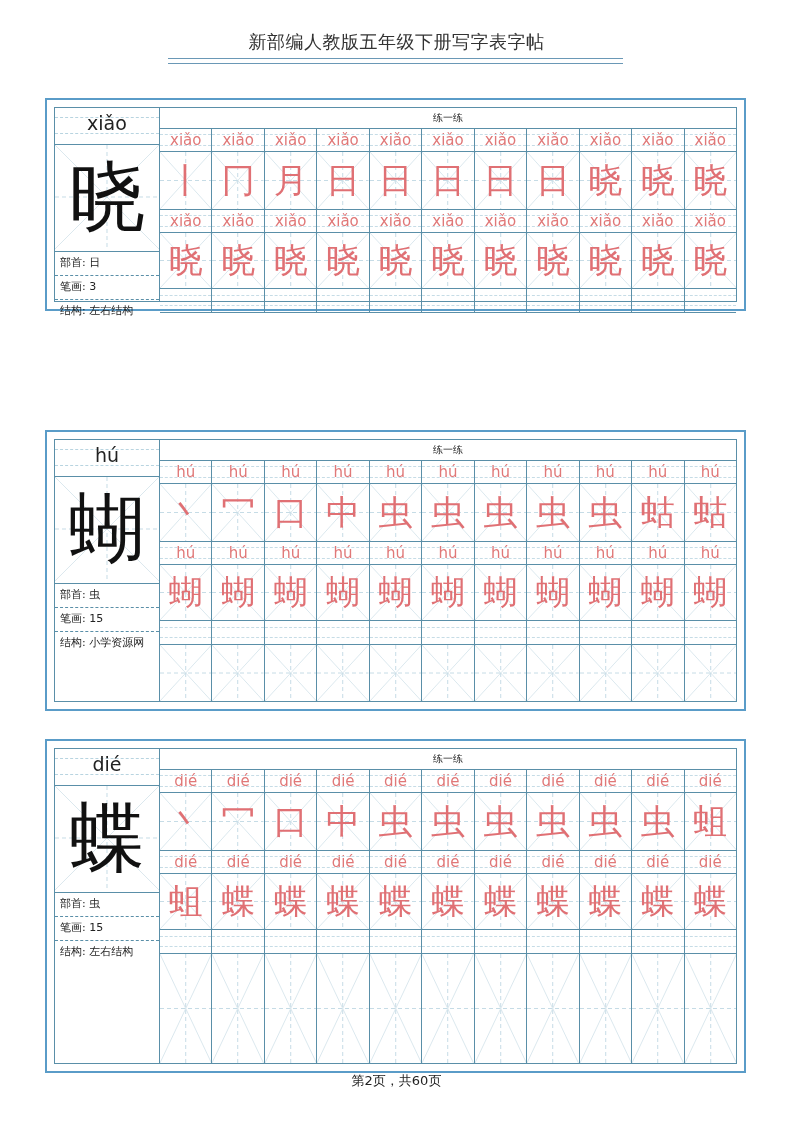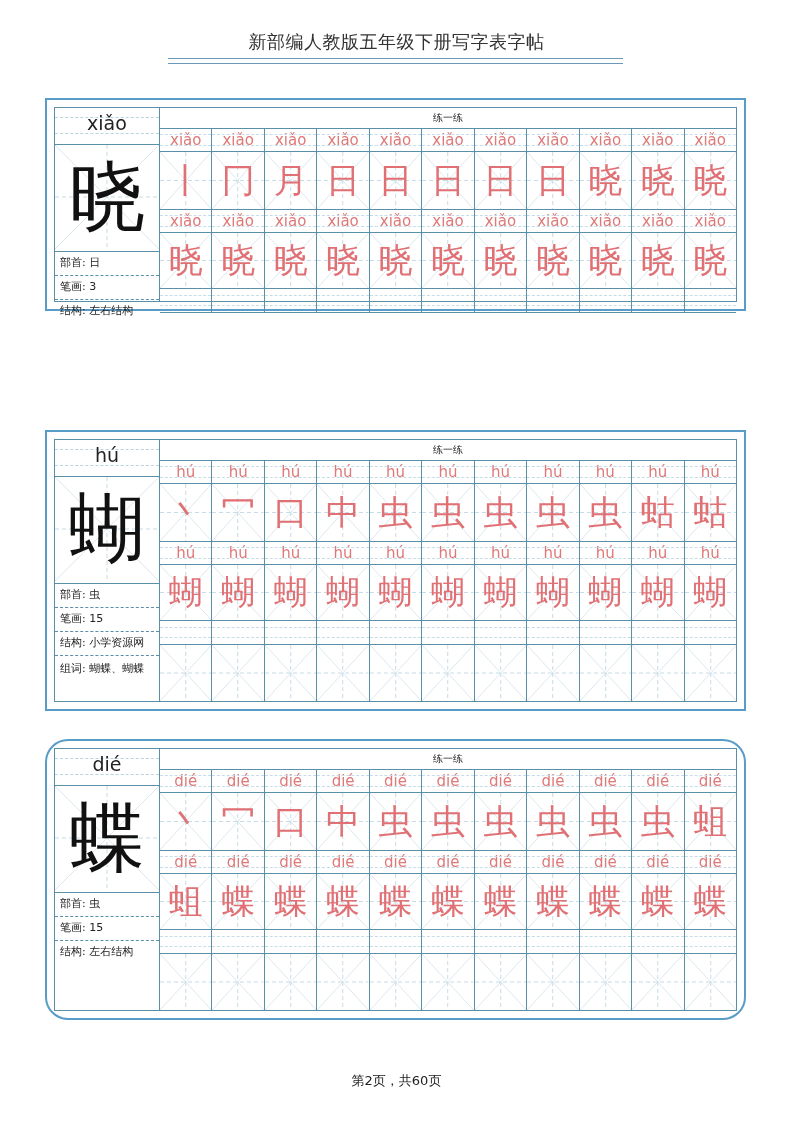--- a/index.html
+++ b/index.html
@@ -458,24 +458,20 @@
               <line x1="0" y1="0" x2="100" y2="100" stroke="#d2e2ea" stroke-width="0.8" vector-effect="non-scaling-stroke"></line>
               <line x1="100" y1="0" x2="0" y2="100" stroke="#d2e2ea" stroke-width="0.8" vector-effect="non-scaling-stroke"></line>
               <line x1="50" y1="0" x2="50" y2="100" stroke="#c6dce6" stroke-dasharray="4 3" vector-effect="non-scaling-stroke"></line>
               <line x1="0" y1="50" x2="100" y2="50" stroke="#c6dce6" stroke-dasharray="4 3" vector-effect="non-scaling-stroke"></line>
             </svg>
         <div class="big-char">蝴</div>
       </div>
       <div class="info" style="top:143px;height:24px">部首: 虫</div>
       <div class="info dash" style="top:167px;height:24px">笔画: 15</div>
       <div class="info dash" style="top:191px;height:24px">结构: 小学资源网</div>
-      <div class="info dash words" style="top:215px;bottom:0">
-        <div>组词: 蝴蝶、蝴蝶</div>
-        <div></div>
-      </div>
     </div>
     <div class="right">
       <div class="practice-hdr">练一练</div>
       <div class="row py-row" style="top:21px;height:22px">
             <div class="cell py-cell"><div class="gl" style="top:5px"></div><div class="gl" style="top:16px"></div><span>hú</span></div>
             <div class="cell py-cell"><div class="gl" style="top:5px"></div><div class="gl" style="top:16px"></div><span>hú</span></div>
             <div class="cell py-cell"><div class="gl" style="top:5px"></div><div class="gl" style="top:16px"></div><span>hú</span></div>
             <div class="cell py-cell"><div class="gl" style="top:5px"></div><div class="gl" style="top:16px"></div><span>hú</span></div>
             <div class="cell py-cell"><div class="gl" style="top:5px"></div><div class="gl" style="top:16px"></div><span>hú</span></div>
             <div class="cell py-cell"><div class="gl" style="top:5px"></div><div class="gl" style="top:16px"></div><span>hú</span></div>
@@ -832,21 +828,21 @@
                 <line x1="0" y1="0" x2="100" y2="100" stroke="#d2e2ea" stroke-width="0.8" vector-effect="non-scaling-stroke"></line>
                 <line x1="100" y1="0" x2="0" y2="100" stroke="#d2e2ea" stroke-width="0.8" vector-effect="non-scaling-stroke"></line>
                 <line x1="50" y1="0" x2="50" y2="100" stroke="#c6dce6" stroke-dasharray="4 3" vector-effect="non-scaling-stroke"></line>
                 <line x1="0" y1="50" x2="100" y2="50" stroke="#c6dce6" stroke-dasharray="4 3" vector-effect="non-scaling-stroke"></line>
               </svg>
             </div>
           </div>
     </div>
    </div>
     </div>
-    <div class="card" style="top: 739px; height: 281px; border-radius: 23px;">
+    <div class="card" style="top: 739px; height: 334px;">
    <div class="card-inner">
     <div class="left">
       <div class="pinyin-box">
         <div class="gl" style="top:9px"></div>
             <div class="gl" style="top:25px"></div>
         <div class="pinyin-big">dié</div>
       </div>
       <div class="big-char-box">
         <svg class="grid" viewBox="0 0 100 100" preserveAspectRatio="none">
               <line x1="0" y1="0" x2="100" y2="100" stroke="#d2e2ea" stroke-width="0.8" vector-effect="non-scaling-stroke"></line>

